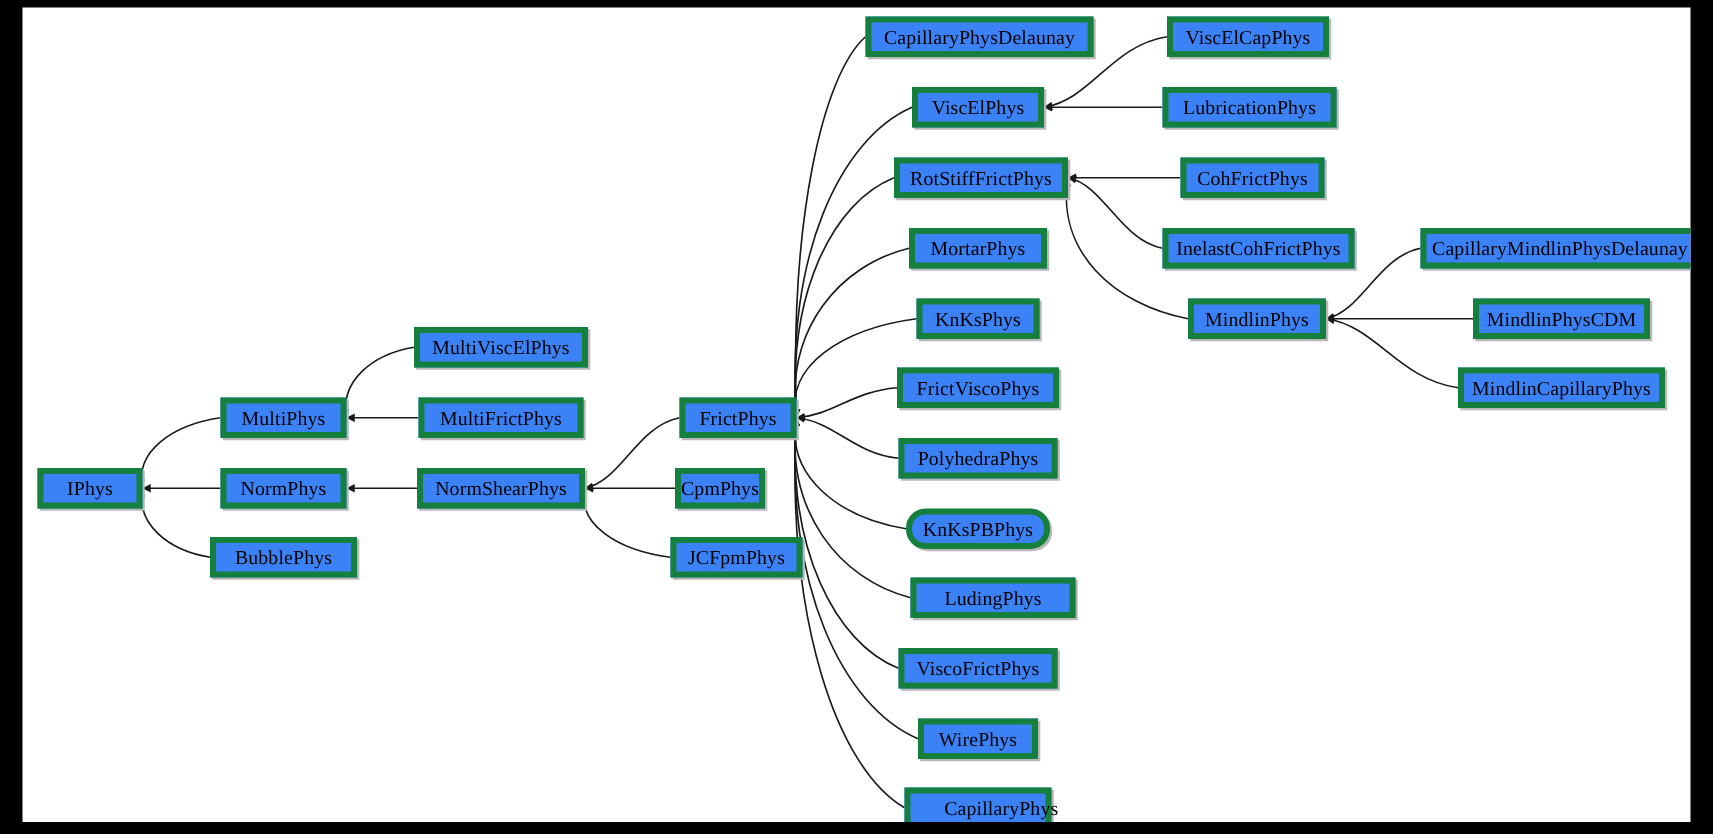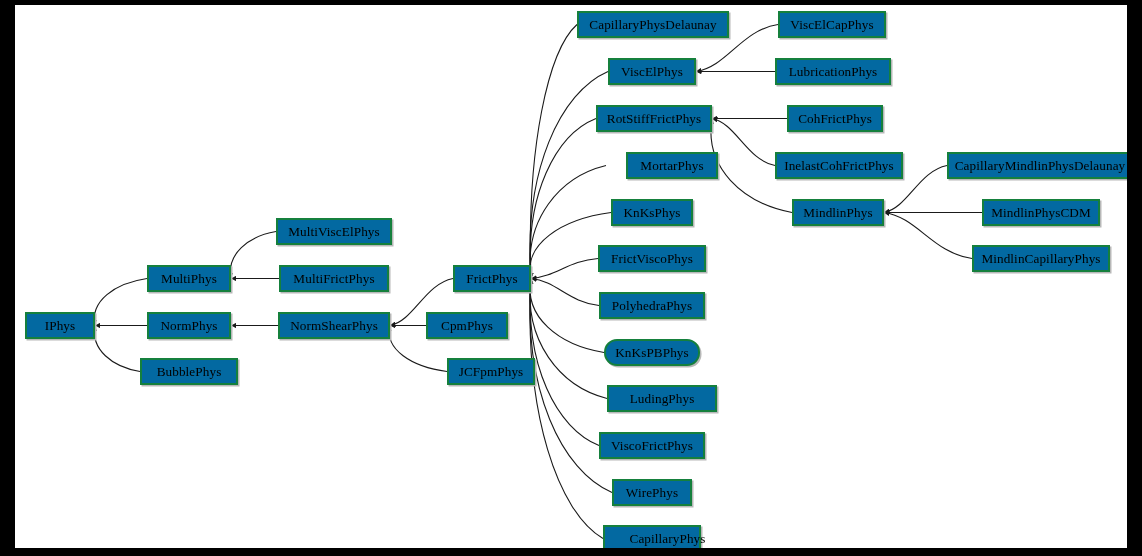--- a/index.html
+++ b/index.html
@@ -28,22 +28,22 @@
     position: absolute;
     left: 0;
     top: 0;
     width: 1112px;
     height: 543px;
     pointer-events: none;
   }
   .node {
     position: absolute;
     box-sizing: border-box;
-    background: #0369a1;
-    border: 2px solid #15803d;
+    background: #3b82f6;
+    border: 4px solid #15803d;
     box-shadow: 1.5px 1.5px 0 0 #b8b8b8;
     display: flex;
     align-items: center;
     justify-content: center;
     font-size: 13.2px;
     color: #000000;
     line-height: 1;
     white-space: nowrap;
     letter-spacing: 0.1px;
     text-align: center;
@@ -96,26 +96,26 @@
 
     <div id="nodes">
         <div class="node" style="left: 10px; top: 307px; width: 70px; height: 27px;">IPhys</div>
         <div class="node" style="left: 132px; top: 260px; width: 84px; height: 27px;">MultiPhys</div>
         <div class="node" style="left: 132px; top: 307px; width: 84px; height: 27px;">NormPhys</div>
         <div class="node" style="left: 125px; top: 353px; width: 98px; height: 27px;">BubblePhys</div>
         <div class="node" style="left: 261px; top: 213px; width: 116px; height: 27px;">MultiViscElPhys</div>
         <div class="node" style="left: 264px; top: 260px; width: 110px; height: 27px;">MultiFrictPhys</div>
         <div class="node" style="left: 263px; top: 307px; width: 112px; height: 27px;">NormShearPhys</div>
         <div class="node" style="left: 438px; top: 260px; width: 78px; height: 27px;">FrictPhys</div>
-        <div class="node" style="left: 411px; top: 307px; width: 82px; height: 27px;">CpmPhys</div>
+        <div class="node" style="left: 435px; top: 307px; width: 60px; height: 27px;">CpmPhys</div>
         <div class="node" style="left: 432px; top: 353px; width: 88px; height: 27px;">JCFpmPhys</div>
         <div class="node" style="left: 562px; top: 6px; width: 152px; height: 27px;">CapillaryPhysDelaunay</div>
         <div class="node" style="left: 593px; top: 53px; width: 88px; height: 27px;">ViscElPhys</div>
         <div class="node" style="left: 581px; top: 100px; width: 116px; height: 27px;">RotStiffFrictPhys</div>
-        <div class="node" style="left: 591px; top: 147px; width: 92px; height: 27px; margin-left: 20px;">MortarPhys</div>
+        <div class="node" style="left: 591px; top: 147px; width: 92px; height: 27px;">MortarPhys</div>
         <div class="node" style="left: 596px; top: 194px; width: 82px; height: 27px;">KnKsPhys</div>
         <div class="node" style="left: 583px; top: 240px; width: 108px; height: 27px;">FrictViscoPhys</div>
         <div class="node" style="left: 584px; top: 287px; width: 106px; height: 27px;">PolyhedraPhys</div>
         <div class="node" style="left: 589px; top: 334px; width: 96px; height: 27px; border-radius: 13px;">KnKsPBPhys</div>
         <div class="node" style="left: 592px; top: 380px; width: 110px; height: 27px;">LudingPhys</div>
         <div class="node" style="left: 584px; top: 427px; width: 106px; height: 27px;">ViscoFrictPhys</div>
         <div class="node" style="left: 597px; top: 474px; width: 80px; height: 27px;">WirePhys</div>
         <div class="node" style="left: 588px; top: 520px; width: 98px; height: 27px; padding-left: 31px;">CapillaryPhys</div>
         <div class="node" style="left: 763px; top: 6px; width: 108px; height: 27px;">ViscElCapPhys</div>
         <div class="node" style="left: 760px; top: 53px; width: 116px; height: 27px;">LubricationPhys</div>

